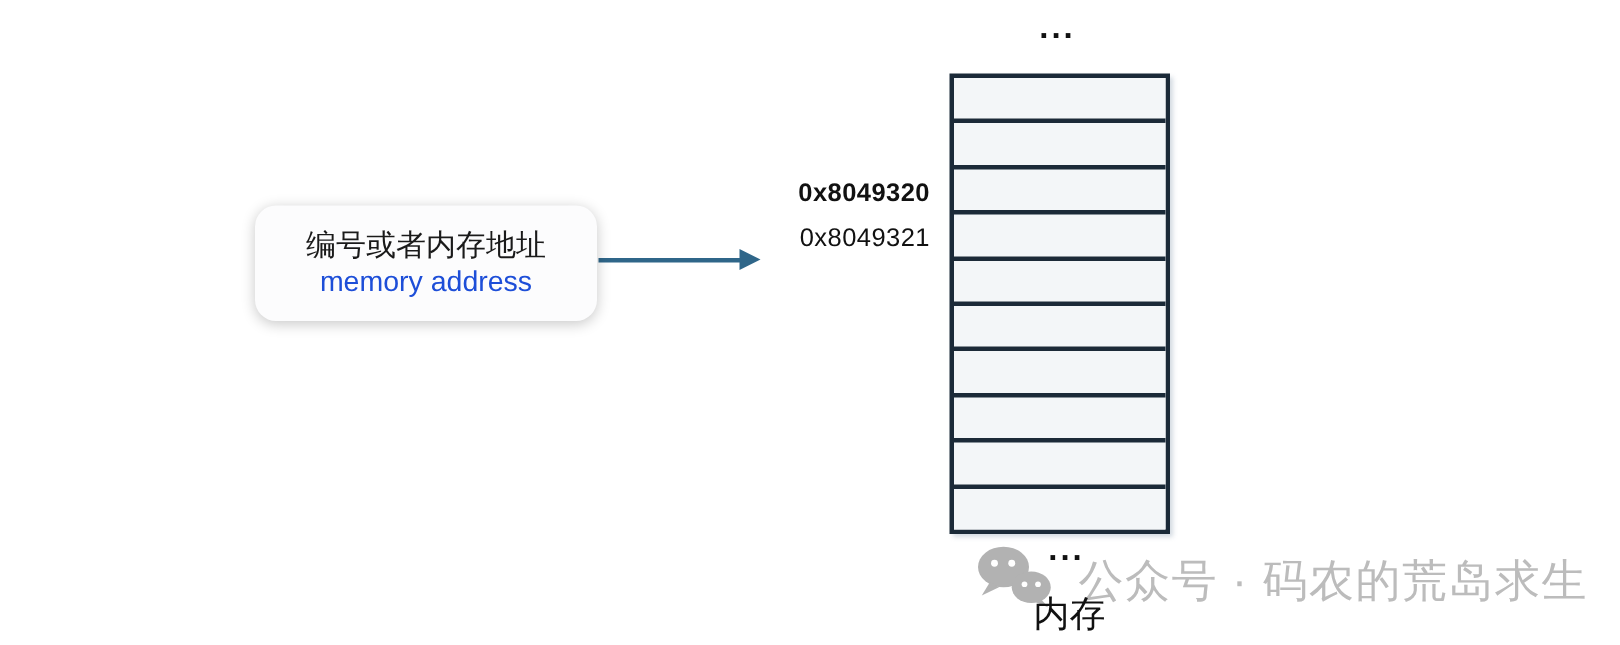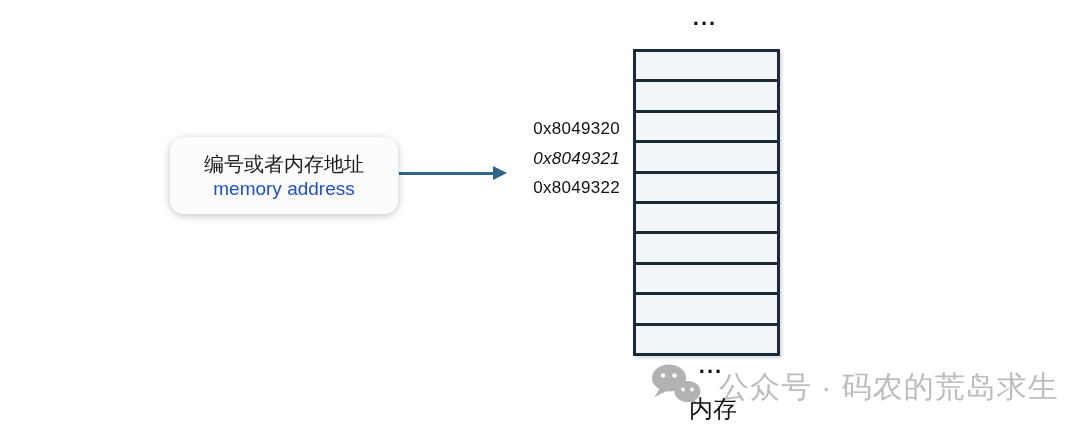--- a/index.html
+++ b/index.html
@@ -50,22 +50,22 @@
   .addr {
     position: absolute;
     right: 460px;
     width: 160px;
     text-align: right;
     font-size: 17px;
     color: #111111;
     line-height: 22px;
     letter-spacing: 0.3px;
   }
-  .addr-0 { top: 118px; }
-  .addr-1 { top: 148px; font-style: italic; }
+  .addr-0 { top: 118px; font-weight: bold; }
+  .addr-1 { top: 148px; }
   .addr-2 { top: 177px; }
   .addr-3 { top: 206px; }
 
   
   .memory-column {
     position: absolute;
     left: 633px; top: 49px;
     width: 147px; height: 307px;
     box-sizing: border-box;
     border: 3px solid #1b2a38;
@@ -125,21 +125,20 @@
   <div class="label-box">
     <div class="label-cn">编号或者内存地址</div>
     <div class="label-en">memory address</div>
   </div>
 
   <div class="arrow-line" style="background: rgb(47, 102, 137);"></div>
   <div class="arrow-head" style="border-left-color: rgb(47, 102, 137);"></div>
 
   <div class="addr addr-0">0x8049320</div>
   <div class="addr addr-1">0x8049321</div>
-  <div class="addr addr-2">0x8049322</div>
 
   <div class="ellipsis ellipsis-top">...</div>
 
   <div class="memory-column" style="border-color: rgb(27, 42, 56);">
       <div class="cell" style="background: rgb(243, 246, 248);"></div>
       <div class="cell" style="background: rgb(243, 246, 248); border-top-color: rgb(27, 42, 56);"></div>
       <div class="cell" style="background: rgb(243, 246, 248); border-top-color: rgb(27, 42, 56);"></div>
       <div class="cell" style="background: rgb(243, 246, 248); border-top-color: rgb(27, 42, 56);"></div>
       <div class="cell" style="background: rgb(243, 246, 248); border-top-color: rgb(27, 42, 56);"></div>
       <div class="cell" style="background: rgb(243, 246, 248); border-top-color: rgb(27, 42, 56);"></div>

